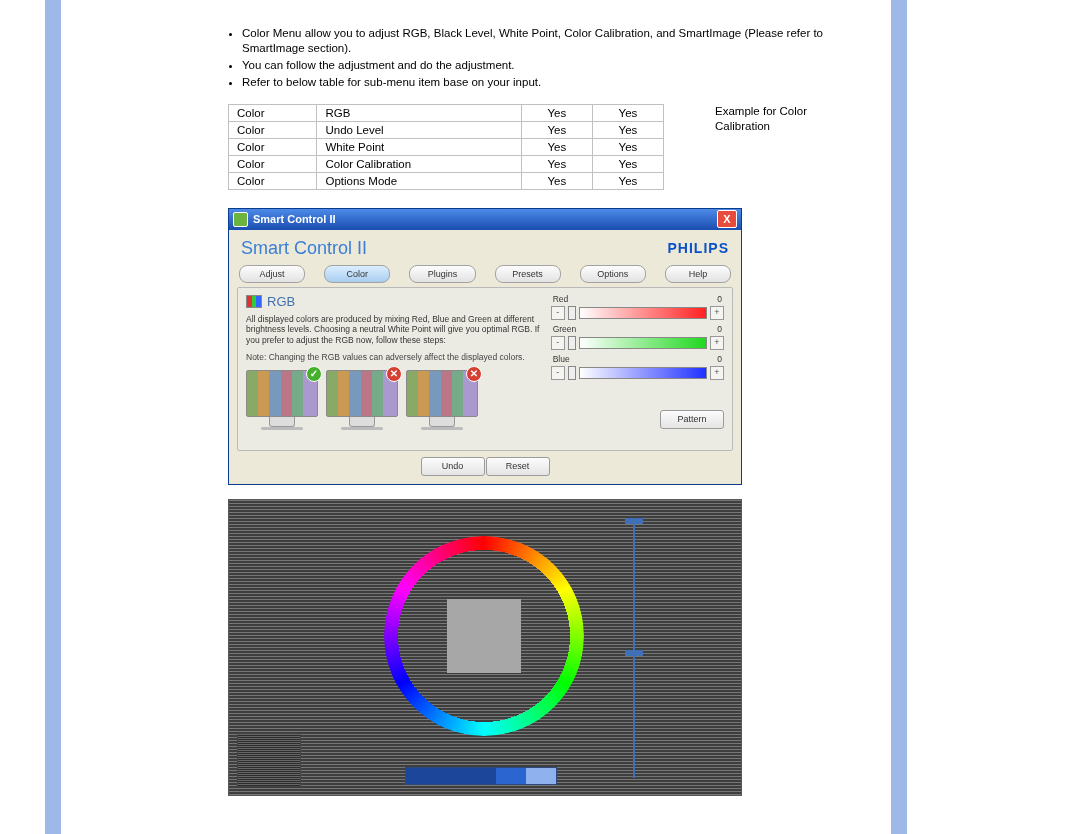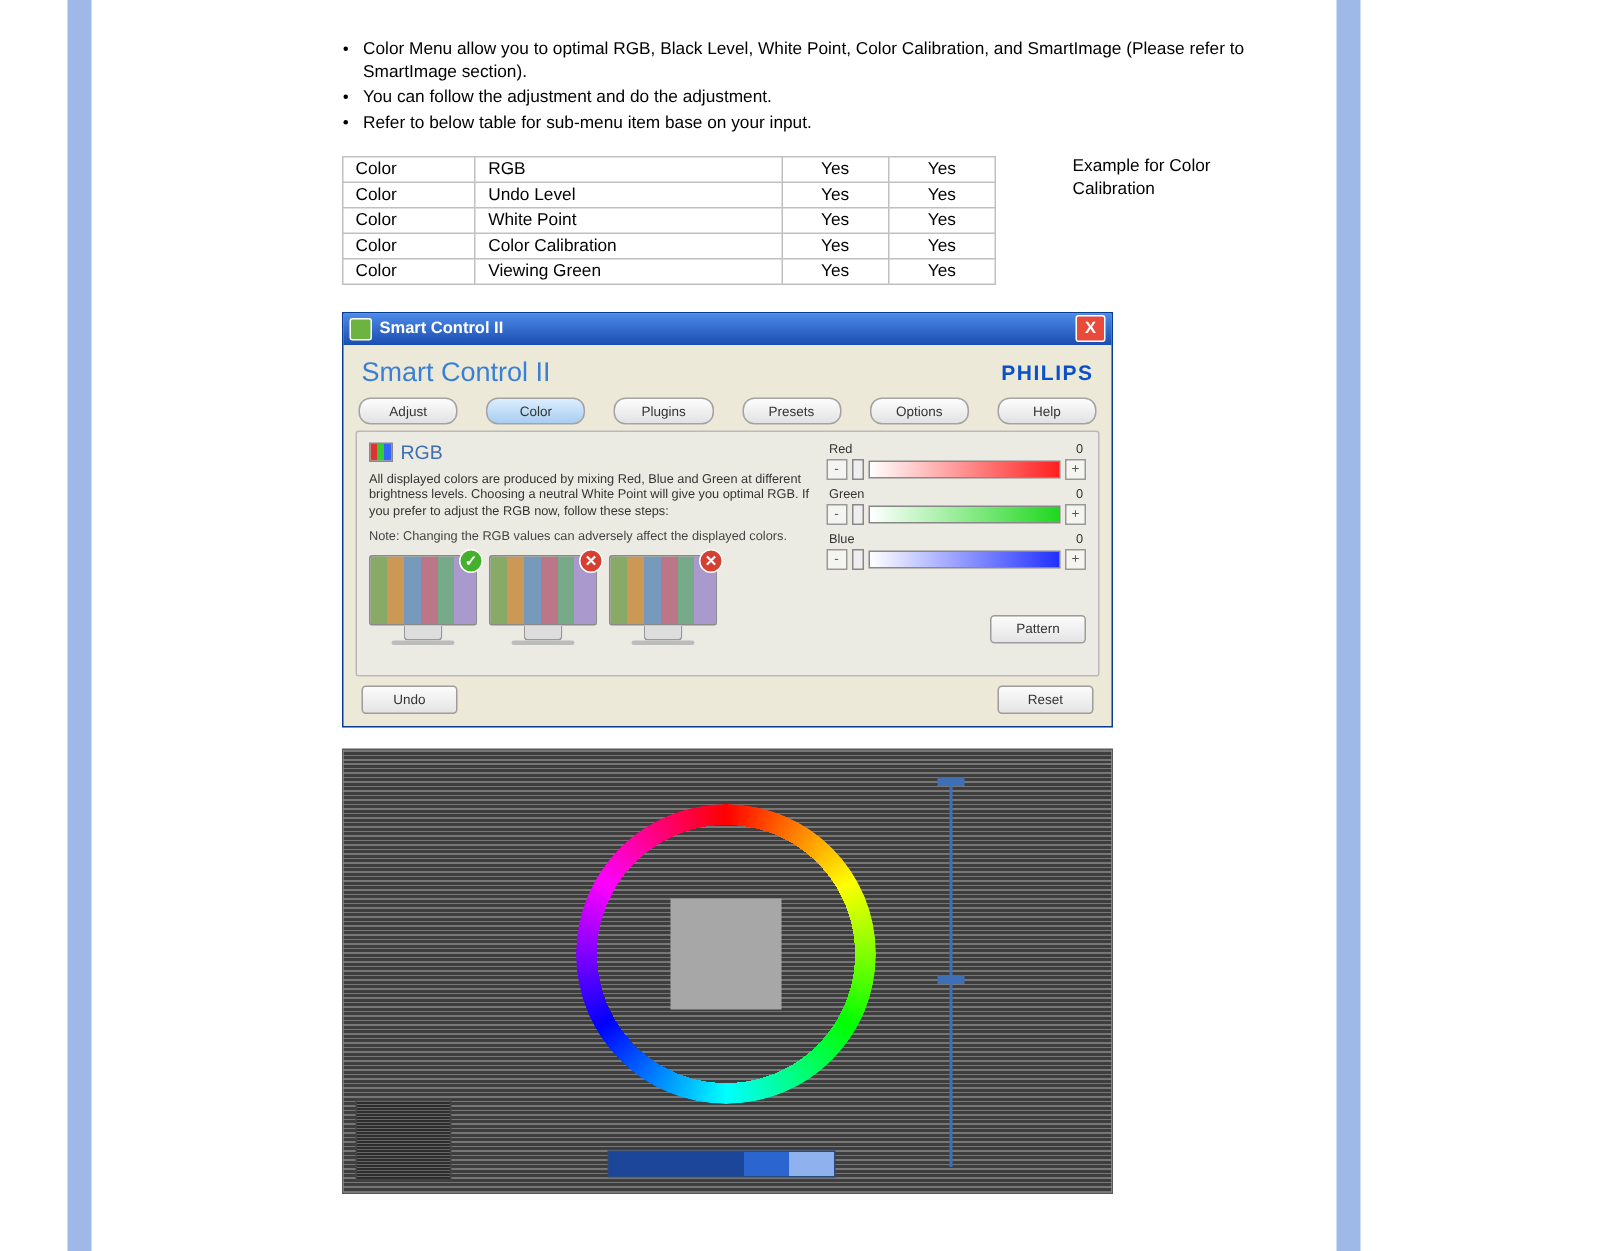--- a/index.html
+++ b/index.html
@@ -49,21 +49,21 @@
   .grp .lab{display:flex;justify-content:space-between;font-size:8.5px;color:#333;padding:0 2px;}
   .sl{display:flex;align-items:center;gap:3px;margin-top:2px;}
   .stepbtn{width:12px;height:12px;border:1px solid #999;background:#f4f4f0;font-size:9px;display:flex;align-items:center;justify-content:center;color:#555;line-height:1;}
   .minithumb{width:6px;height:12px;background:#eee;border:1px solid #888;}
   .bar{flex:1;height:10px;border:1px solid #888;}
   .bar.red{background:linear-gradient(90deg,#fff,#ff2020);}
   .bar.green{background:linear-gradient(90deg,#fff,#1fd81f);}
   .bar.blue{background:linear-gradient(90deg,#fff,#2030ff);}
   .btn{display:inline-flex;min-width:62px;height:17px;border:1px solid #9c9c9c;border-radius:3px;background:linear-gradient(#fcfcfc,#e4e4e4);font-size:9px;align-items:center;justify-content:center;color:#333;}
   .btnrow-right{text-align:right;margin-top:30px;}
-  .footer-btns{display:flex;justify-content:space-between;gap:1px;padding:6px 4px 0;}
+  .footer-btns{display:flex;justify-content:center;gap:1px;padding:6px 4px 0;}
   
   .calib{position:relative;margin-top:14px;width:512px;height:295px;background:repeating-linear-gradient(#777 0 1px,#3e3e3e 1px 3px);border:1px solid #585858;overflow:hidden;}
   .ring{position:absolute;left:155px;top:36px;width:200px;height:200px;border-radius:50%;
     background:conic-gradient(#ff0000,#ff8000,#ffff00,#80ff00,#00ff00,#00ff80,#00ffff,#0080ff,#0000ff,#8000ff,#ff00ff,#ff0080,#ff0000);
     -webkit-mask:radial-gradient(circle,transparent 86px,#000 86px);
             mask:radial-gradient(circle,transparent 86px,#000 86px);}
   .gray-sq{position:absolute;left:218px;top:99px;width:74px;height:74px;background:#a7a7a7;}
   .vtrack{position:absolute;right:106px;top:18px;width:2px;height:260px;background:#3f6fb7;}
   .vmark1{position:absolute;right:98px;top:18px;width:18px;height:6px;background:#3f6fb7;}
   .vmark2{position:absolute;right:98px;top:150px;width:18px;height:6px;background:#3f6fb7;}
@@ -75,21 +75,21 @@
 
 <div class="page">
   <div class="rail-left"></div>
   <div class="rail-right"></div>
 
   <div class="side-note">Example for Color Calibration</div>
 
   <div class="content">
 
     <ul class="bullets">
-      <li>Color Menu allow you to optimal RGB, Black Level, White Point, Color Calibration, and SmartImage (Please refer to SmartImage section).</li>
+      <li>Color Menu allow you to adjust RGB, Black Level, White Point, Color Calibration, and SmartImage (Please refer to SmartImage section).</li>
       <li>You can follow the adjustment and do the adjustment.</li>
       <li>Refer to below table for sub-menu item base on your input.</li>
     </ul>
 
     <table class="table">
       <tbody>
       <tr>
             <td>Color</td>
             <td>RGB</td>
             <td class="center">Yes</td>
@@ -108,21 +108,21 @@
             <td class="center">Yes</td>
           </tr>
       <tr>
             <td>Color</td>
             <td>Color Calibration</td>
             <td class="center">Yes</td>
             <td class="center">Yes</td>
           </tr>
       <tr>
             <td>Color</td>
-            <td>Viewing Green</td>
+            <td>Options Mode</td>
             <td class="center">Yes</td>
             <td class="center">Yes</td>
           </tr>
     </tbody>
       </table>
 
     <div class="dialog">
       <div class="titlebar">
         <span class="ico"></span>
         <span>Smart Control II</span>

